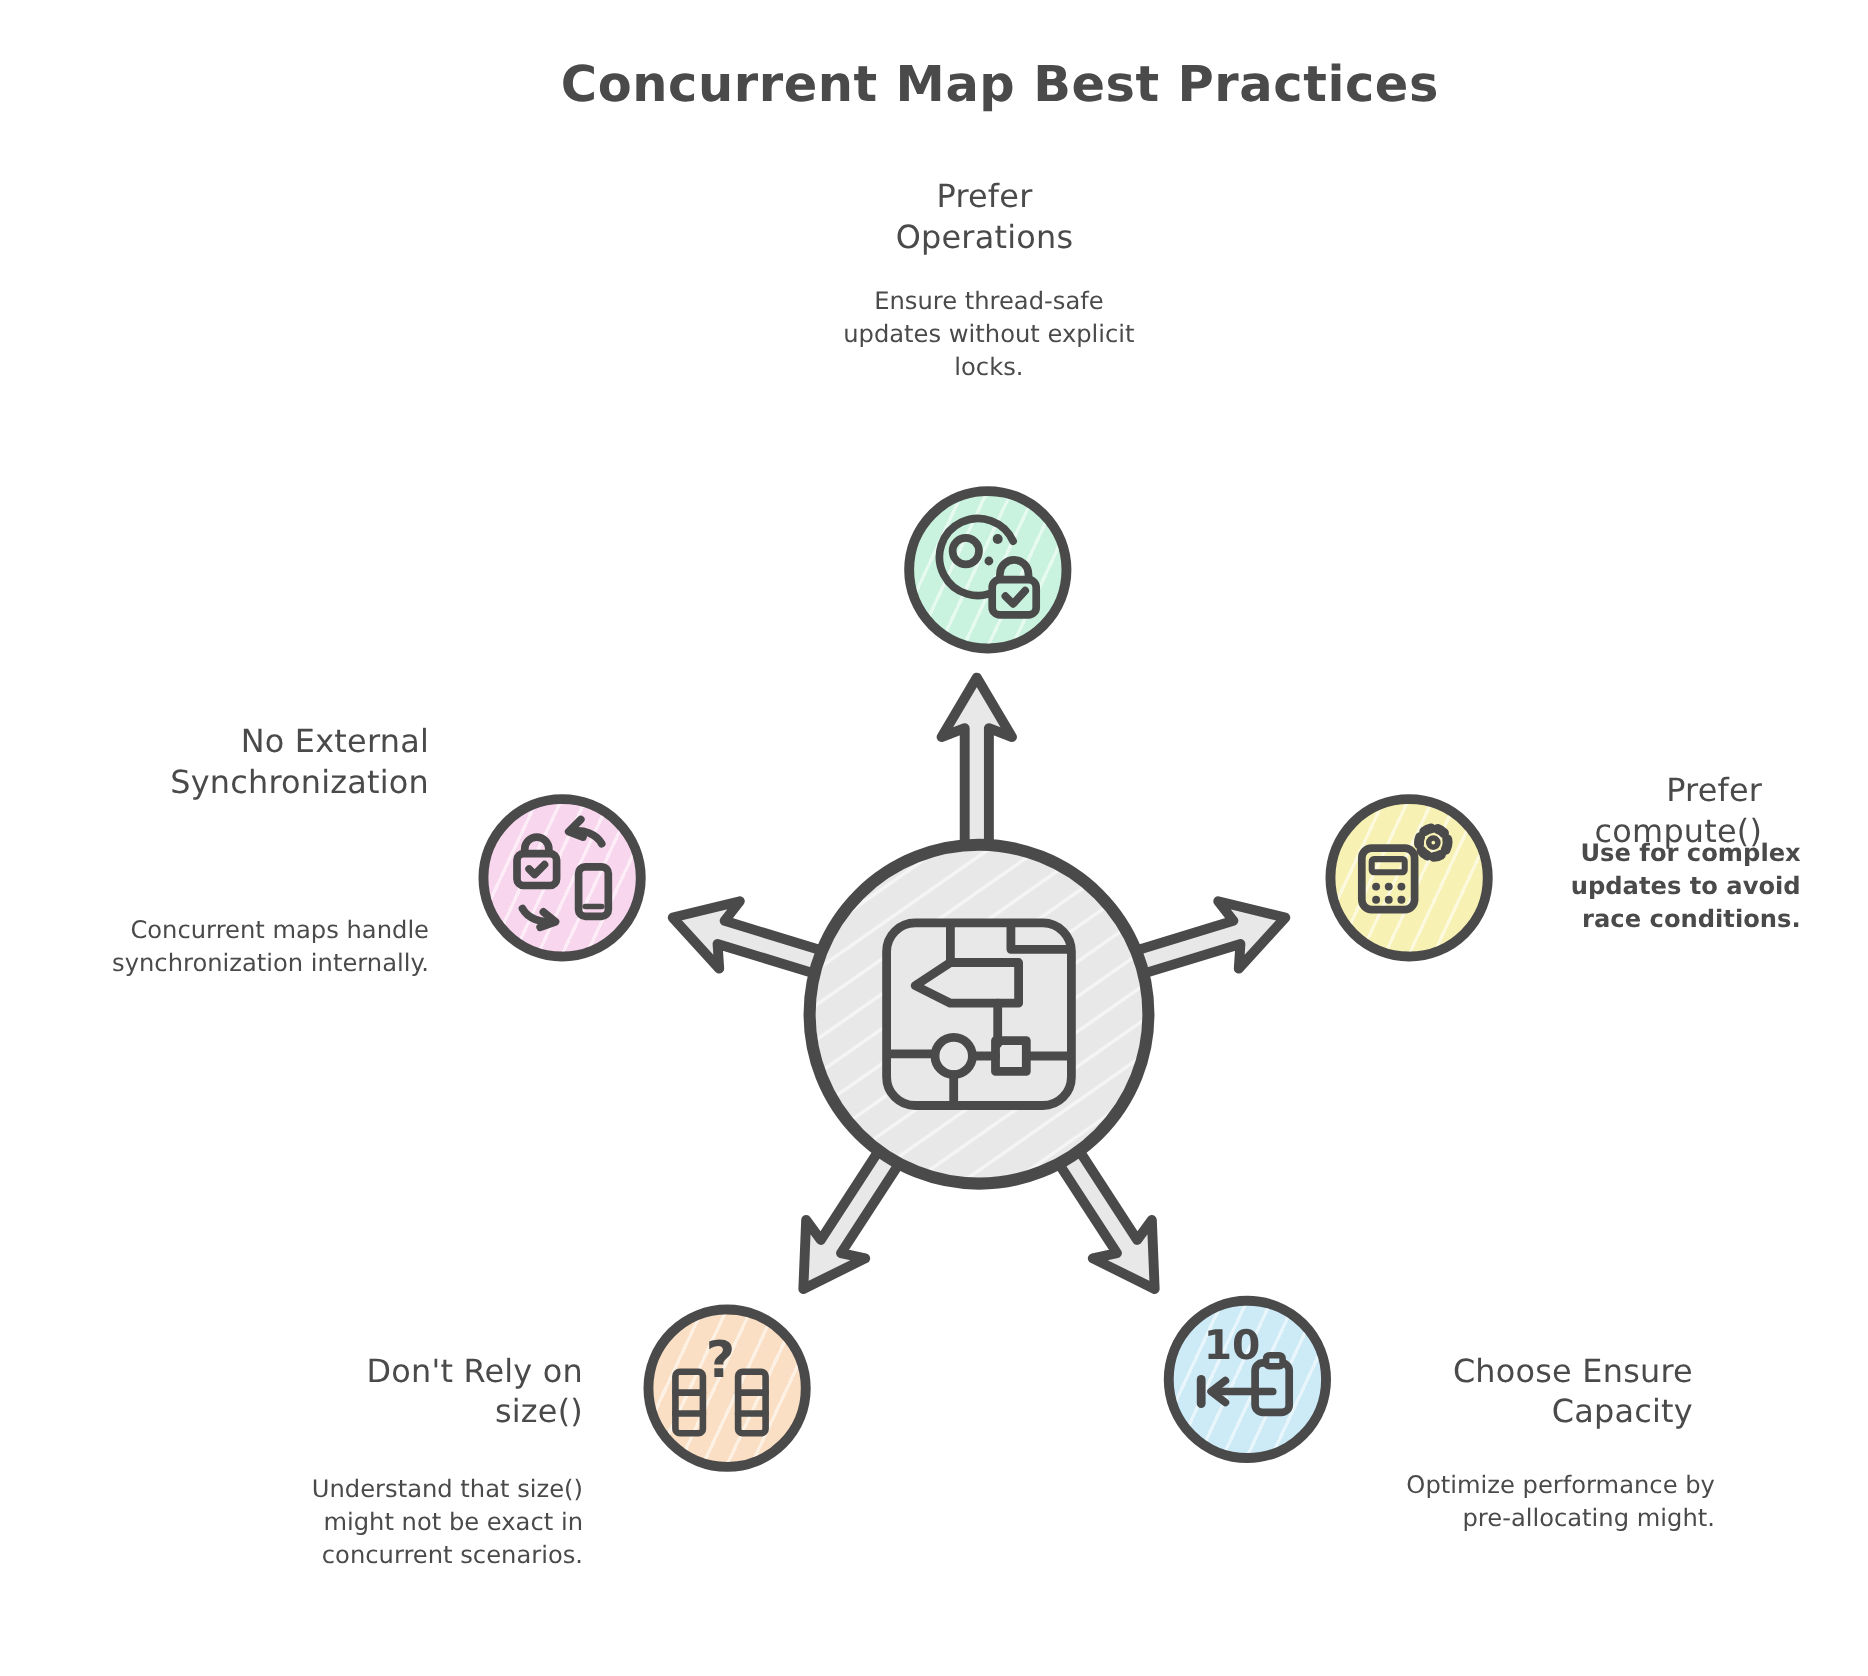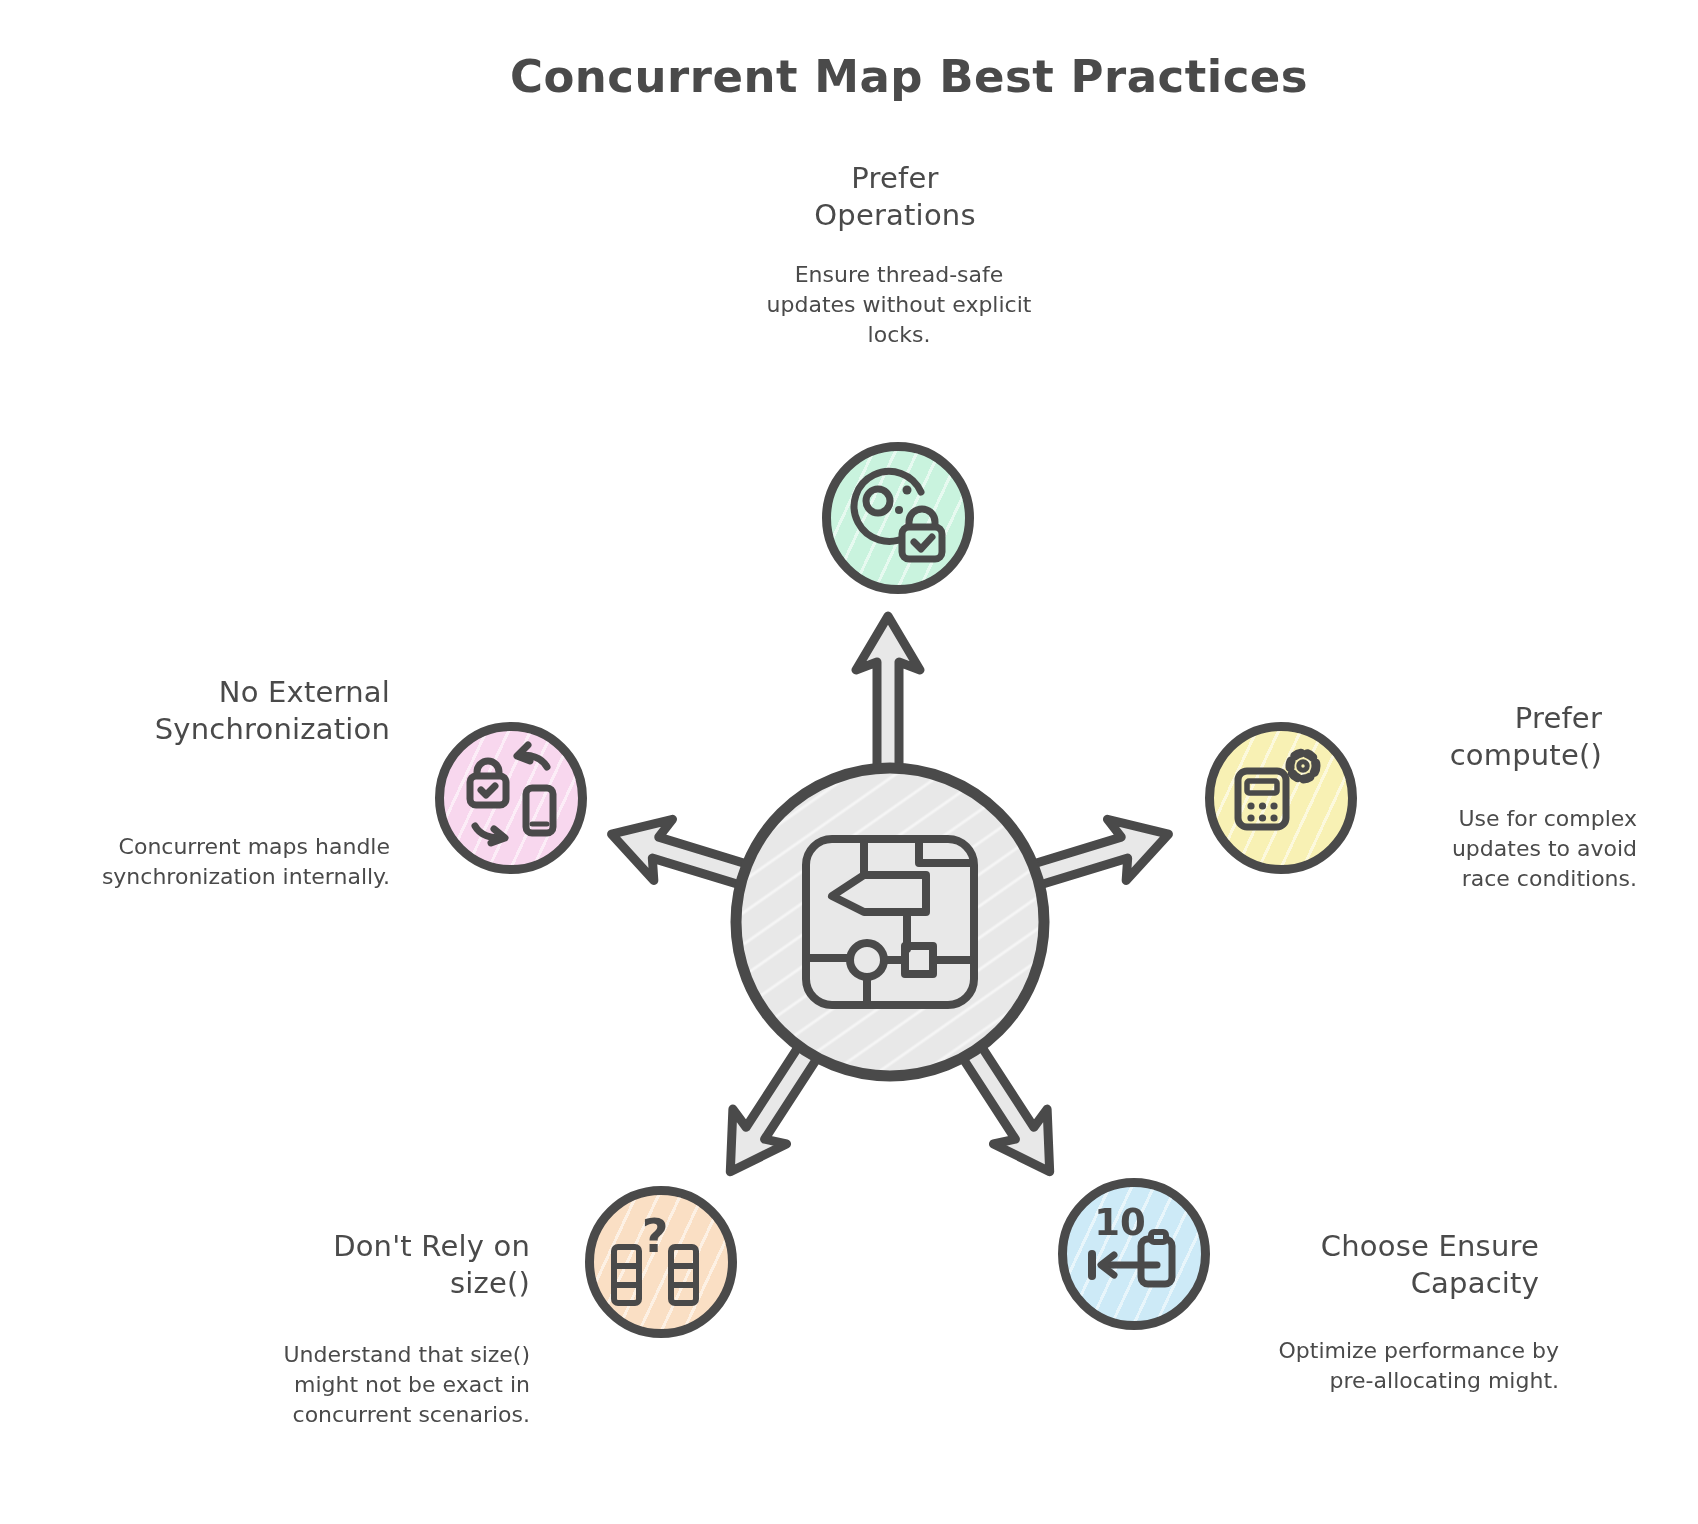--- a/index.html
+++ b/index.html
@@ -97,40 +97,40 @@
         <circle cx="47" cy="50" r="12"></circle>
         <circle class="dot" cx="76" cy="39" r="4.5"></circle>
         <circle class="dot" cx="68" cy="59" r="4"></circle>
         <path d="M 78,76 V 71 A 13,13 0 0 1 104,71 V 76"></path>
         <rect x="71" y="76" width="40" height="32" rx="7" style="fill:var(--mint)"></rect>
         <path d="M 83,91 L 90,98 L 101,86"></path>
       </g>
     </svg>
   </div>
 
-  <div class="node-title ta-r" style="left:58px; top:674px; width:332px;">No External Synchronization</div>
+  <div class="node-title ta-r" style="left:58px; top:656px; width:332px;">No External Synchronization</div>
   <div class="node-body ta-r" style="left:50px; top:788px; width:340px;margin-top:44px;">Concurrent maps handle synchronization internally.</div>
   <div class="icon-circle bg-pink" style="left:435px; top:722px;">
     <svg width="134" height="134" viewBox="0 0 134 134">
       <g class="st">
         <path d="M 33,45 V 41 A 11,11 0 0 1 55,41 V 45"></path>
         <rect x="26" y="45" width="36" height="29" rx="6" style="fill:var(--pink)"></rect>
         <path d="M 37,59 L 42,64 L 51,55"></path>
         <rect x="82" y="57" width="27" height="45" rx="6"></rect>
         <path d="M 88,93 H 103" style="stroke-width:5"></path>
         <path d="M 103,36 A 24,20 0 0 0 75,25"></path>
         <path d="M 84,14 L 73,25 L 86,30"></path>
         <path d="M 31,95 A 24,20 0 0 0 59,106"></path>
         <path d="M 50,98 L 61,107 L 47,112"></path>
       </g>
     </svg>
   </div>
 
   <div class="node-title ta-l" style="left:1402px; top:700px; width:200px;">Prefer compute()</div>
-  <div class="node-body ta-l" style="left:1402px; top:804px; width:235px;">Use for complex updates to avoid race conditions.</div>
+  <div class="node-body ta-l" style="left:1402px; top:762px; width:235px;font-weight:bold;">Use for complex updates to avoid race conditions.</div>
   <div class="icon-circle bg-yellow" style="left:1205px; top:722px;">
     <svg width="134" height="134" viewBox="0 0 134 134">
       <g class="st">
         <rect x="24" y="40" width="48" height="56" rx="9"></rect>
         <rect x="33" y="50" width="30" height="12" rx="2" style="stroke-width:5.5"></rect>
         <circle class="dot" cx="37" cy="75" r="3.6"></circle>
         <circle class="dot" cx="48.5" cy="75" r="3.6"></circle>
         <circle class="dot" cx="60" cy="75" r="3.6"></circle>
         <circle class="dot" cx="37" cy="87" r="3.6"></circle>
         <circle class="dot" cx="48.5" cy="87" r="3.6"></circle>

